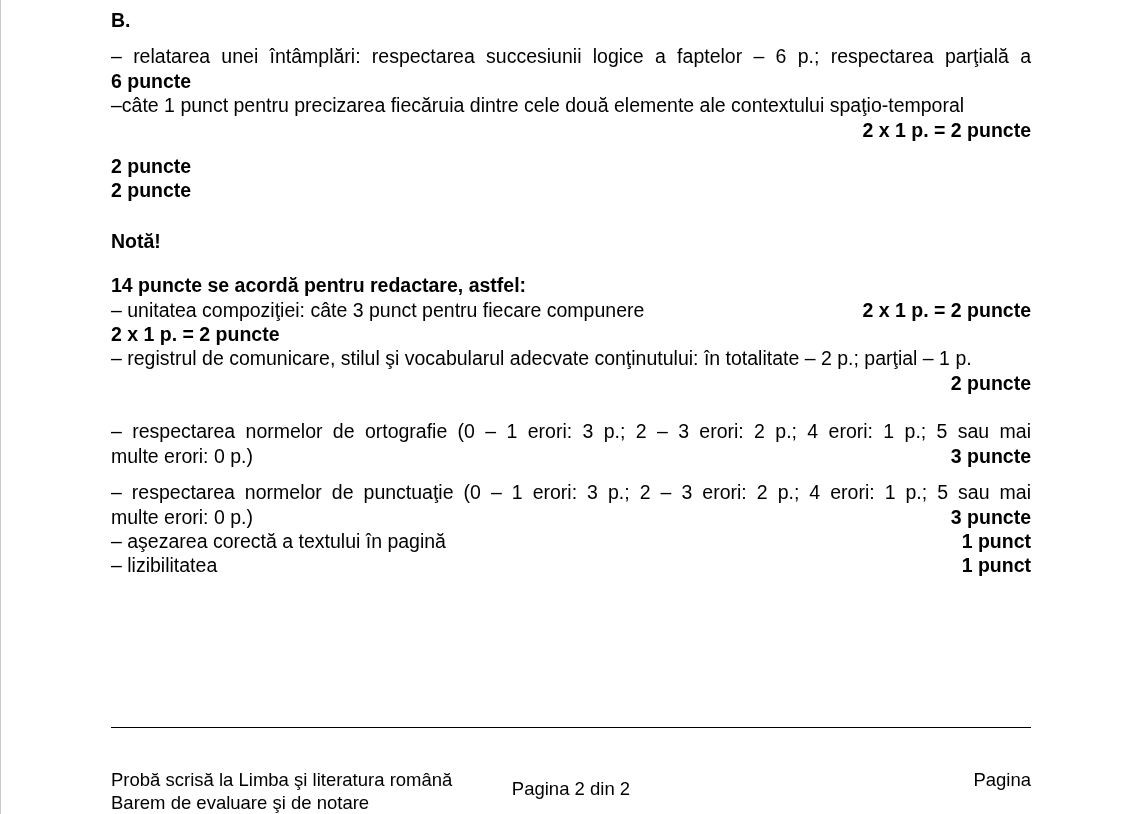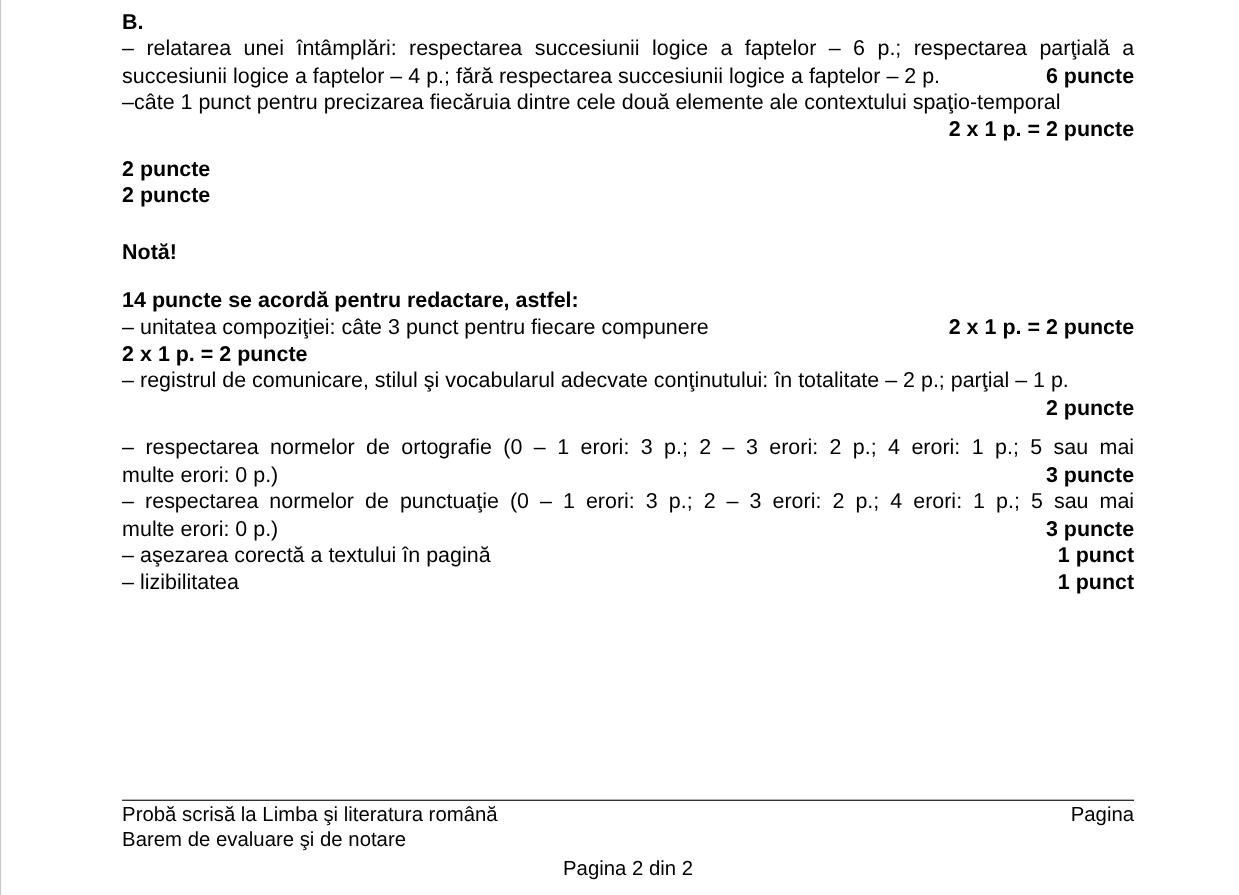--- a/index.html
+++ b/index.html
@@ -34,20 +34,21 @@
   .line {
     font-size: 19.5px;
     line-height: 24.4px;
     white-space: nowrap;
     position: relative;
   }
   .just {
     white-space: normal;
     text-align: justify;
     text-align-last: justify;
+    margin-top: 12px;
   }
   .rowflex {
     display: flex;
     justify-content: space-between;
     align-items: baseline;
     font-size: 19.5px;
     line-height: 24.4px;
     white-space: nowrap;
   }
   .rowflex .lbl { flex: 0 1 auto; }
@@ -78,20 +79,21 @@
     width: 100%;
     height: 0;
   }
   .footer-row {
     display: flex;
     justify-content: space-between;
     align-items: baseline;
     font-size: 18.5px;
     line-height: 23px;
     white-space: nowrap;
+    margin-top: 40px;
   }
   .footer-line2 {
     font-size: 18.5px;
     line-height: 23px;
     white-space: nowrap;
   }
   #page-number {
     position: absolute;
     left: 0;
     top: 50px;
@@ -105,21 +107,20 @@
 <body>
 
 <div id="page">
 
   <div id="content">
 
     <div class="heading">B.</div>
 
     <div class="line just">– relatarea unei întâmplări: respectarea succesiunii logice a faptelor – 6 p.; respectarea parţială a</div>
     <div class="rowflex">
-      <span class="lbl">succesiunii logice a faptelor – 4 p.; fără respectarea succesiunii logice a faptelor – 2 p.</span>
       <span class="val">6 puncte</span>
     </div>
 
     <div class="line">–câte 1 punct pentru precizarea fiecăruia dintre cele două elemente ale contextului spaţio-temporal</div>
     <div class="right-only">2 x 1 p. = 2 puncte</div>
 
     <div class="gap-sm"></div>
 
     <div class="rowflex">
       <span class="val">2 puncte</span>

